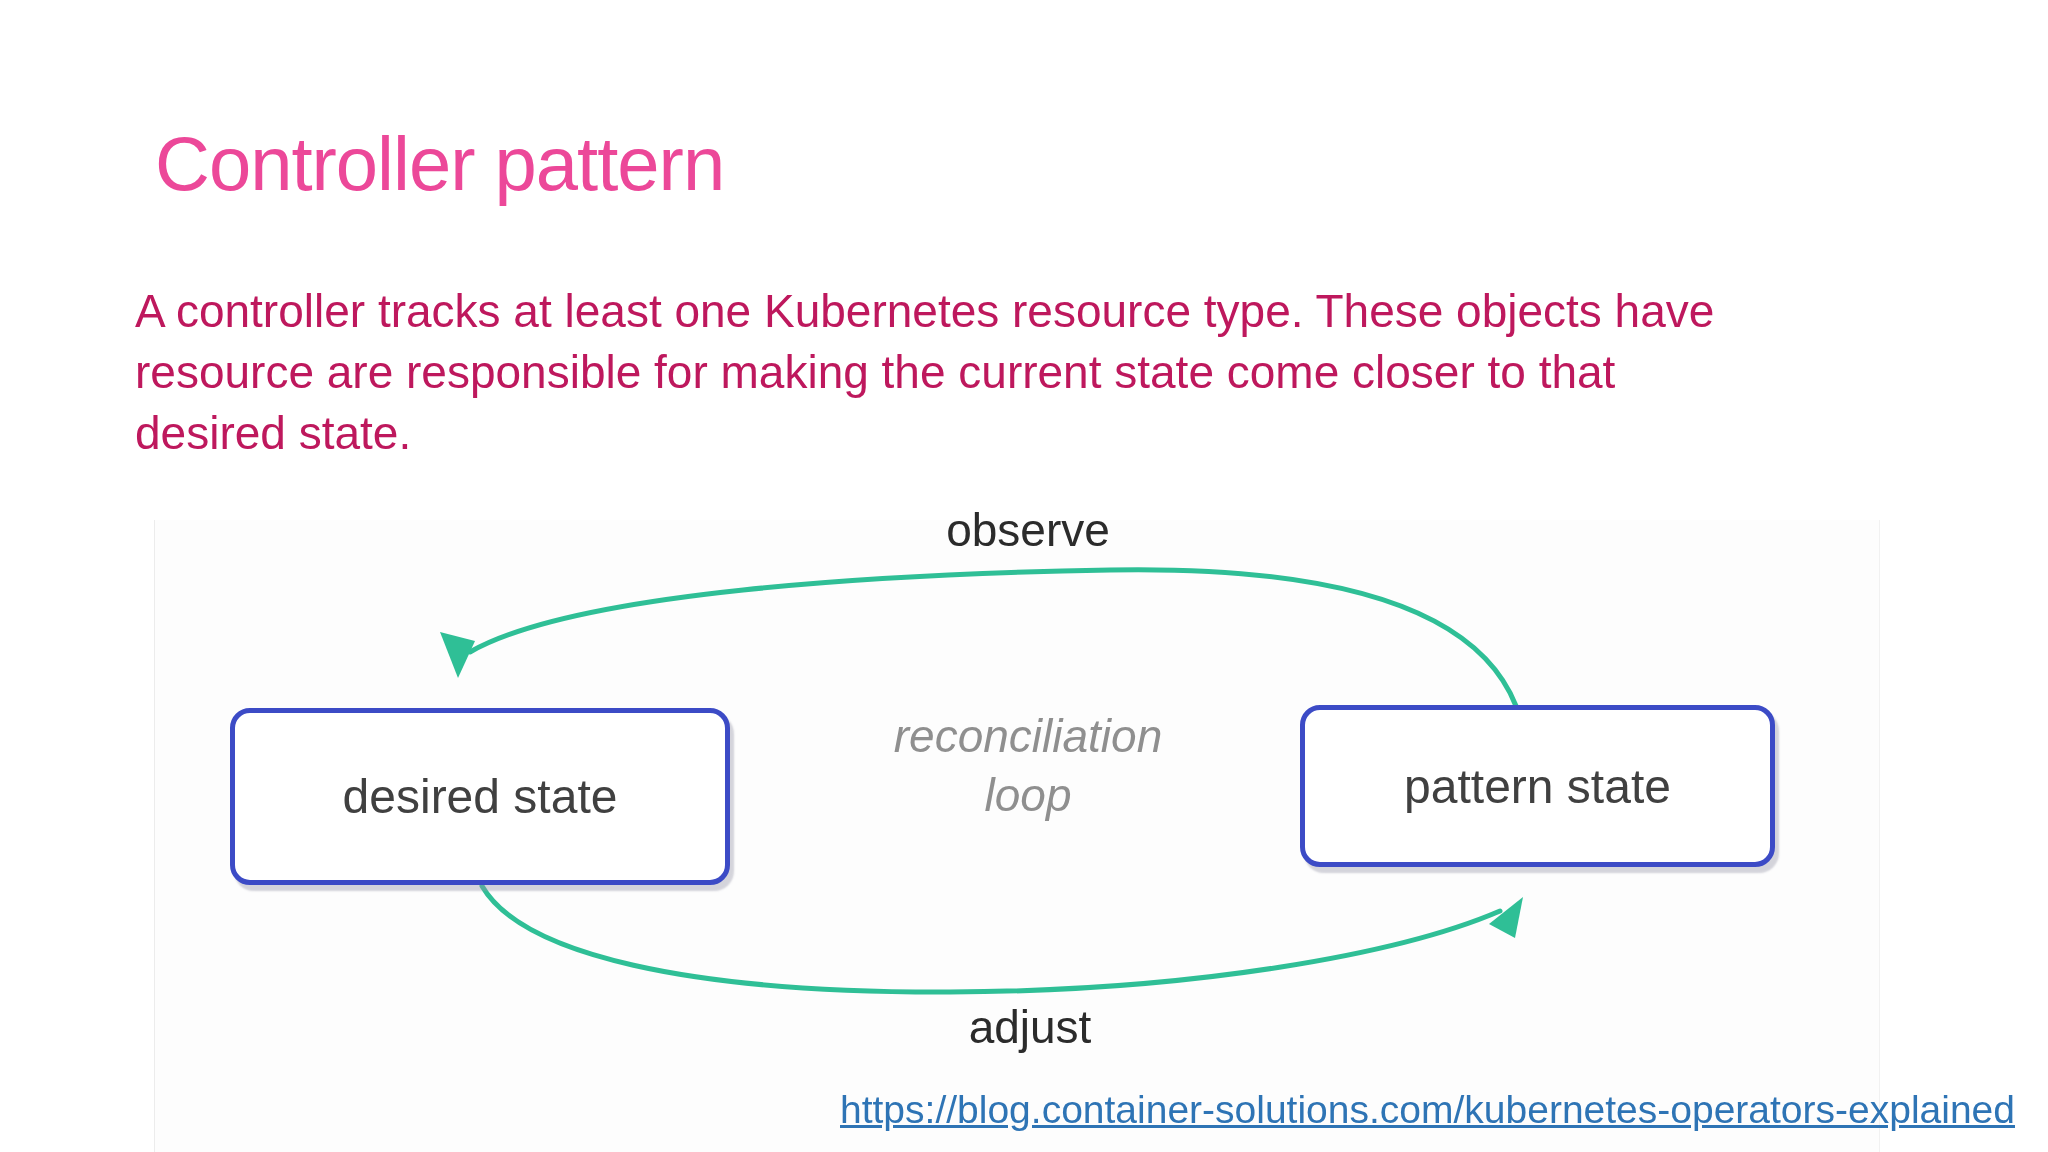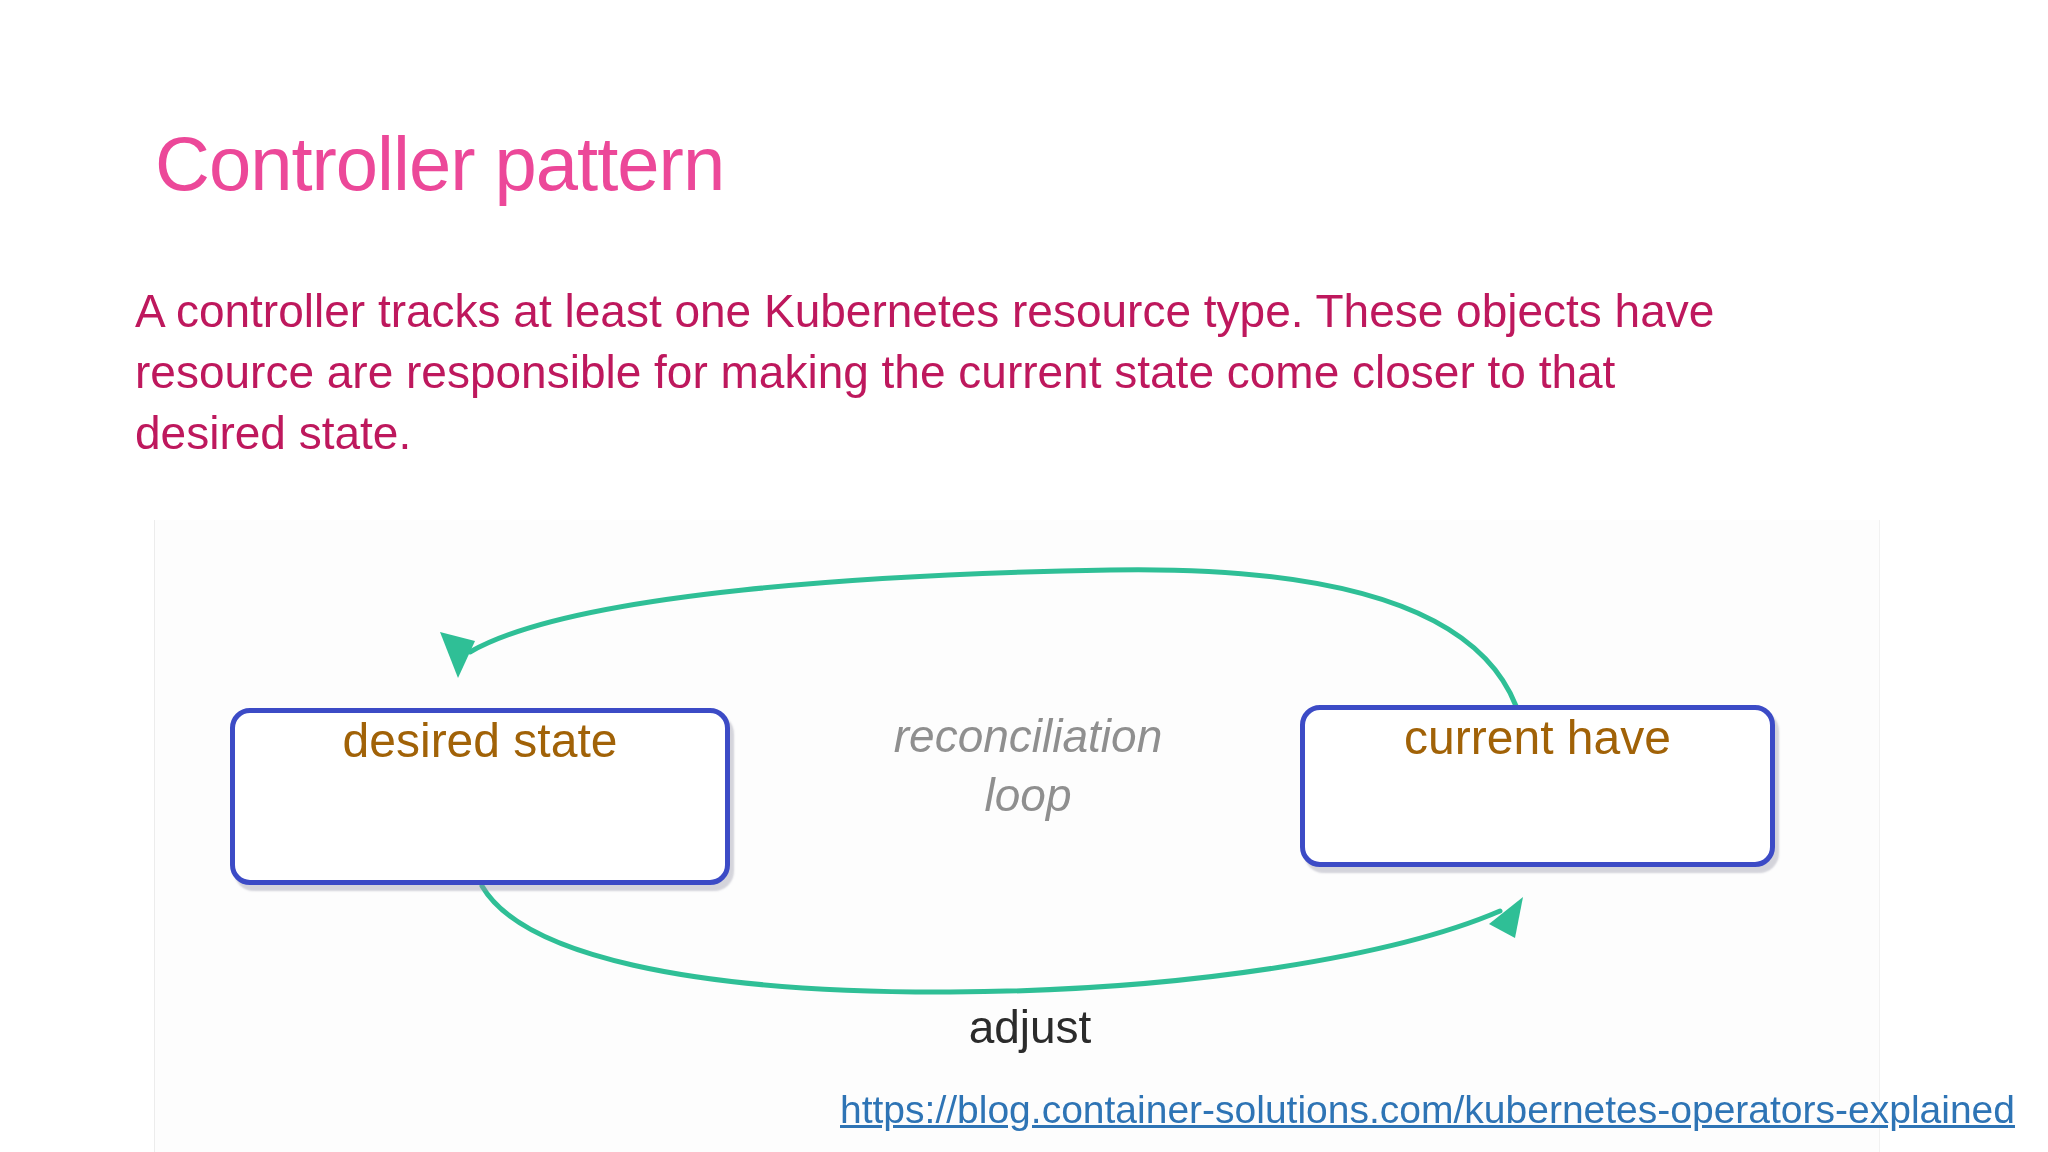--- a/index.html
+++ b/index.html
@@ -42,22 +42,22 @@
   .dg-label.adjust{left:870px;top:1000px;}
   .dg-label.loop{
     left:868px;top:707px;line-height:59px;color:var(--loop-text-gray);font-style:italic;
   }
 
   .state-box{
     position:absolute;background:#ffffff;
     border:5px solid var(--box-border-blue);
     border-radius:20px;
     box-shadow:4px 6px 2px rgba(150,150,168,0.40);
-    display:flex;justify-content:center;
-    font-size:48px;color:#a16207;
+    display:flex;align-items:center;justify-content:center;
+    font-size:48px;color:#404040;
   }
   .state-box.desired{left:230px;top:708px;width:500px;height:177px;}
   .state-box.current{left:1300px;top:705px;width:475px;height:162px;}
 
   svg.arrows{position:absolute;left:0;top:0;width:2048px;height:1152px;pointer-events:none;}
   svg.arrows path.arc{fill:none;stroke:var(--arrow-green);stroke-width:5;stroke-linecap:round;}
   svg.arrows path.head{fill:var(--arrow-green);stroke:none;}
 
   .source-link{
     position:absolute;left:700px;top:1088px;width:1315px;
@@ -80,32 +80,33 @@
 
   <div class="diagram-area"></div>
 
   <svg class="arrows" viewBox="0 0 2048 1152">
     <path class="arc" d="M 1516 706 C 1478 610 1340 566 1110 570 C 880 574 575 592 470 652"></path>
     <path class="head" d="M 458 678 L 440 632 L 475 641 Z"></path>
     <path class="arc" d="M 482 886 C 522 955 690 993 950 992 C 1195 991 1400 954 1500 911"></path>
     <path class="head" d="M 1523 897 L 1489 924 L 1515 938 Z"></path>
   </svg>
 
+  <div class="dg-label observe">observe</div>
 
   <div class="dg-label loop">
     <div>reconciliation</div>
     <div>loop</div>
   </div>
 
   <div class="state-box desired">
     <span>desired state</span>
   </div>
 
   <div class="state-box current">
-    <span>current have</span>
+    <span>pattern state</span>
   </div>
 
   <div class="dg-label adjust">adjust</div>
 
   <div class="source-link">
     <a>https://blog.container-solutions.com/kubernetes-operators-explained</a>
   </div>
 
 </div>
 

